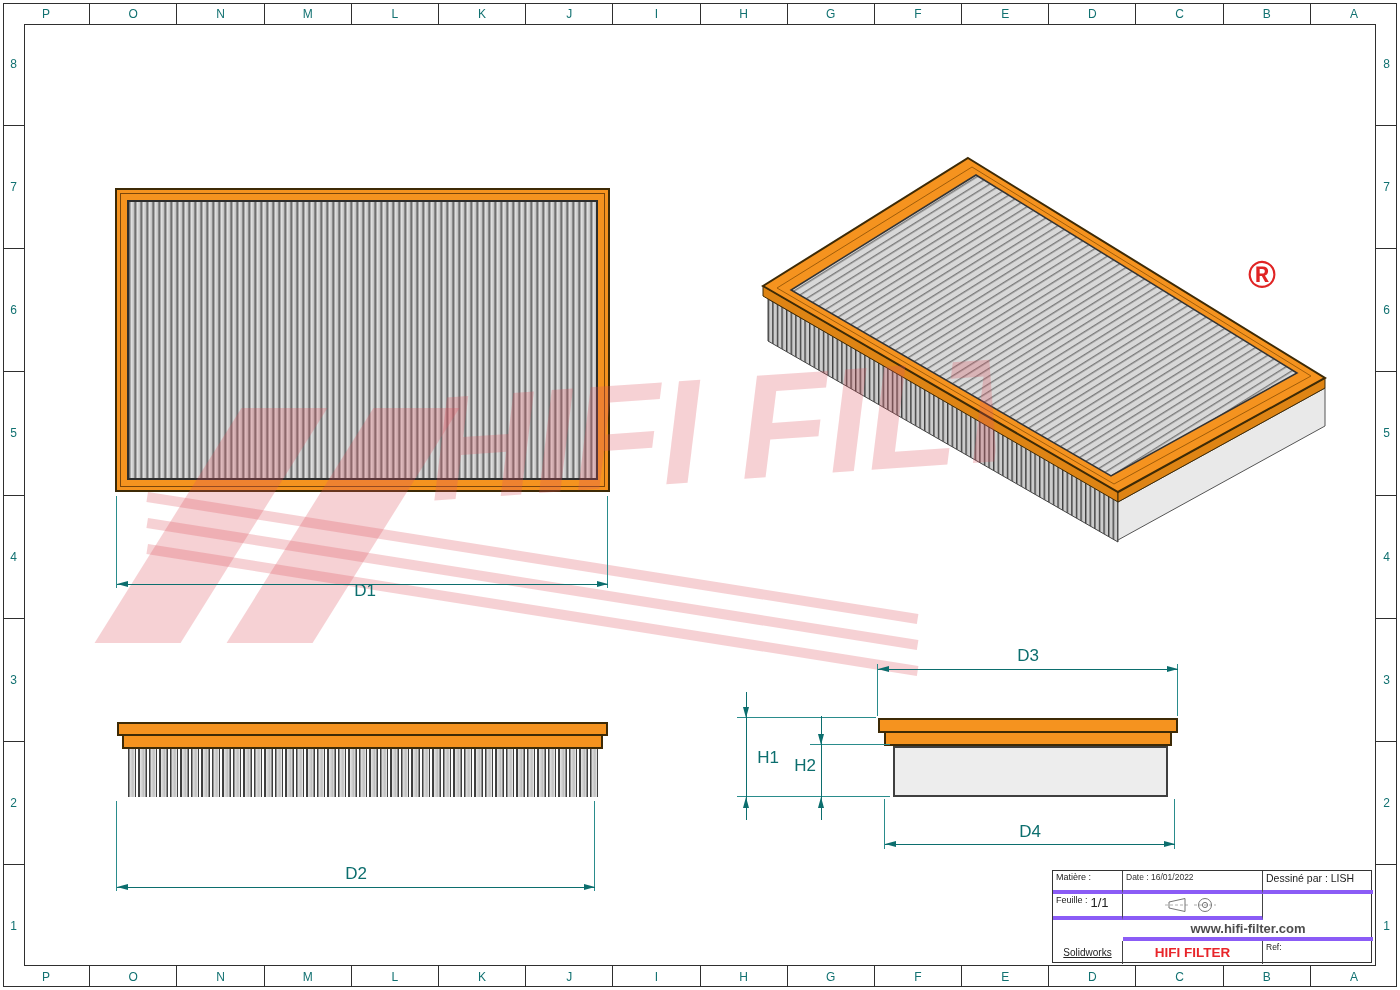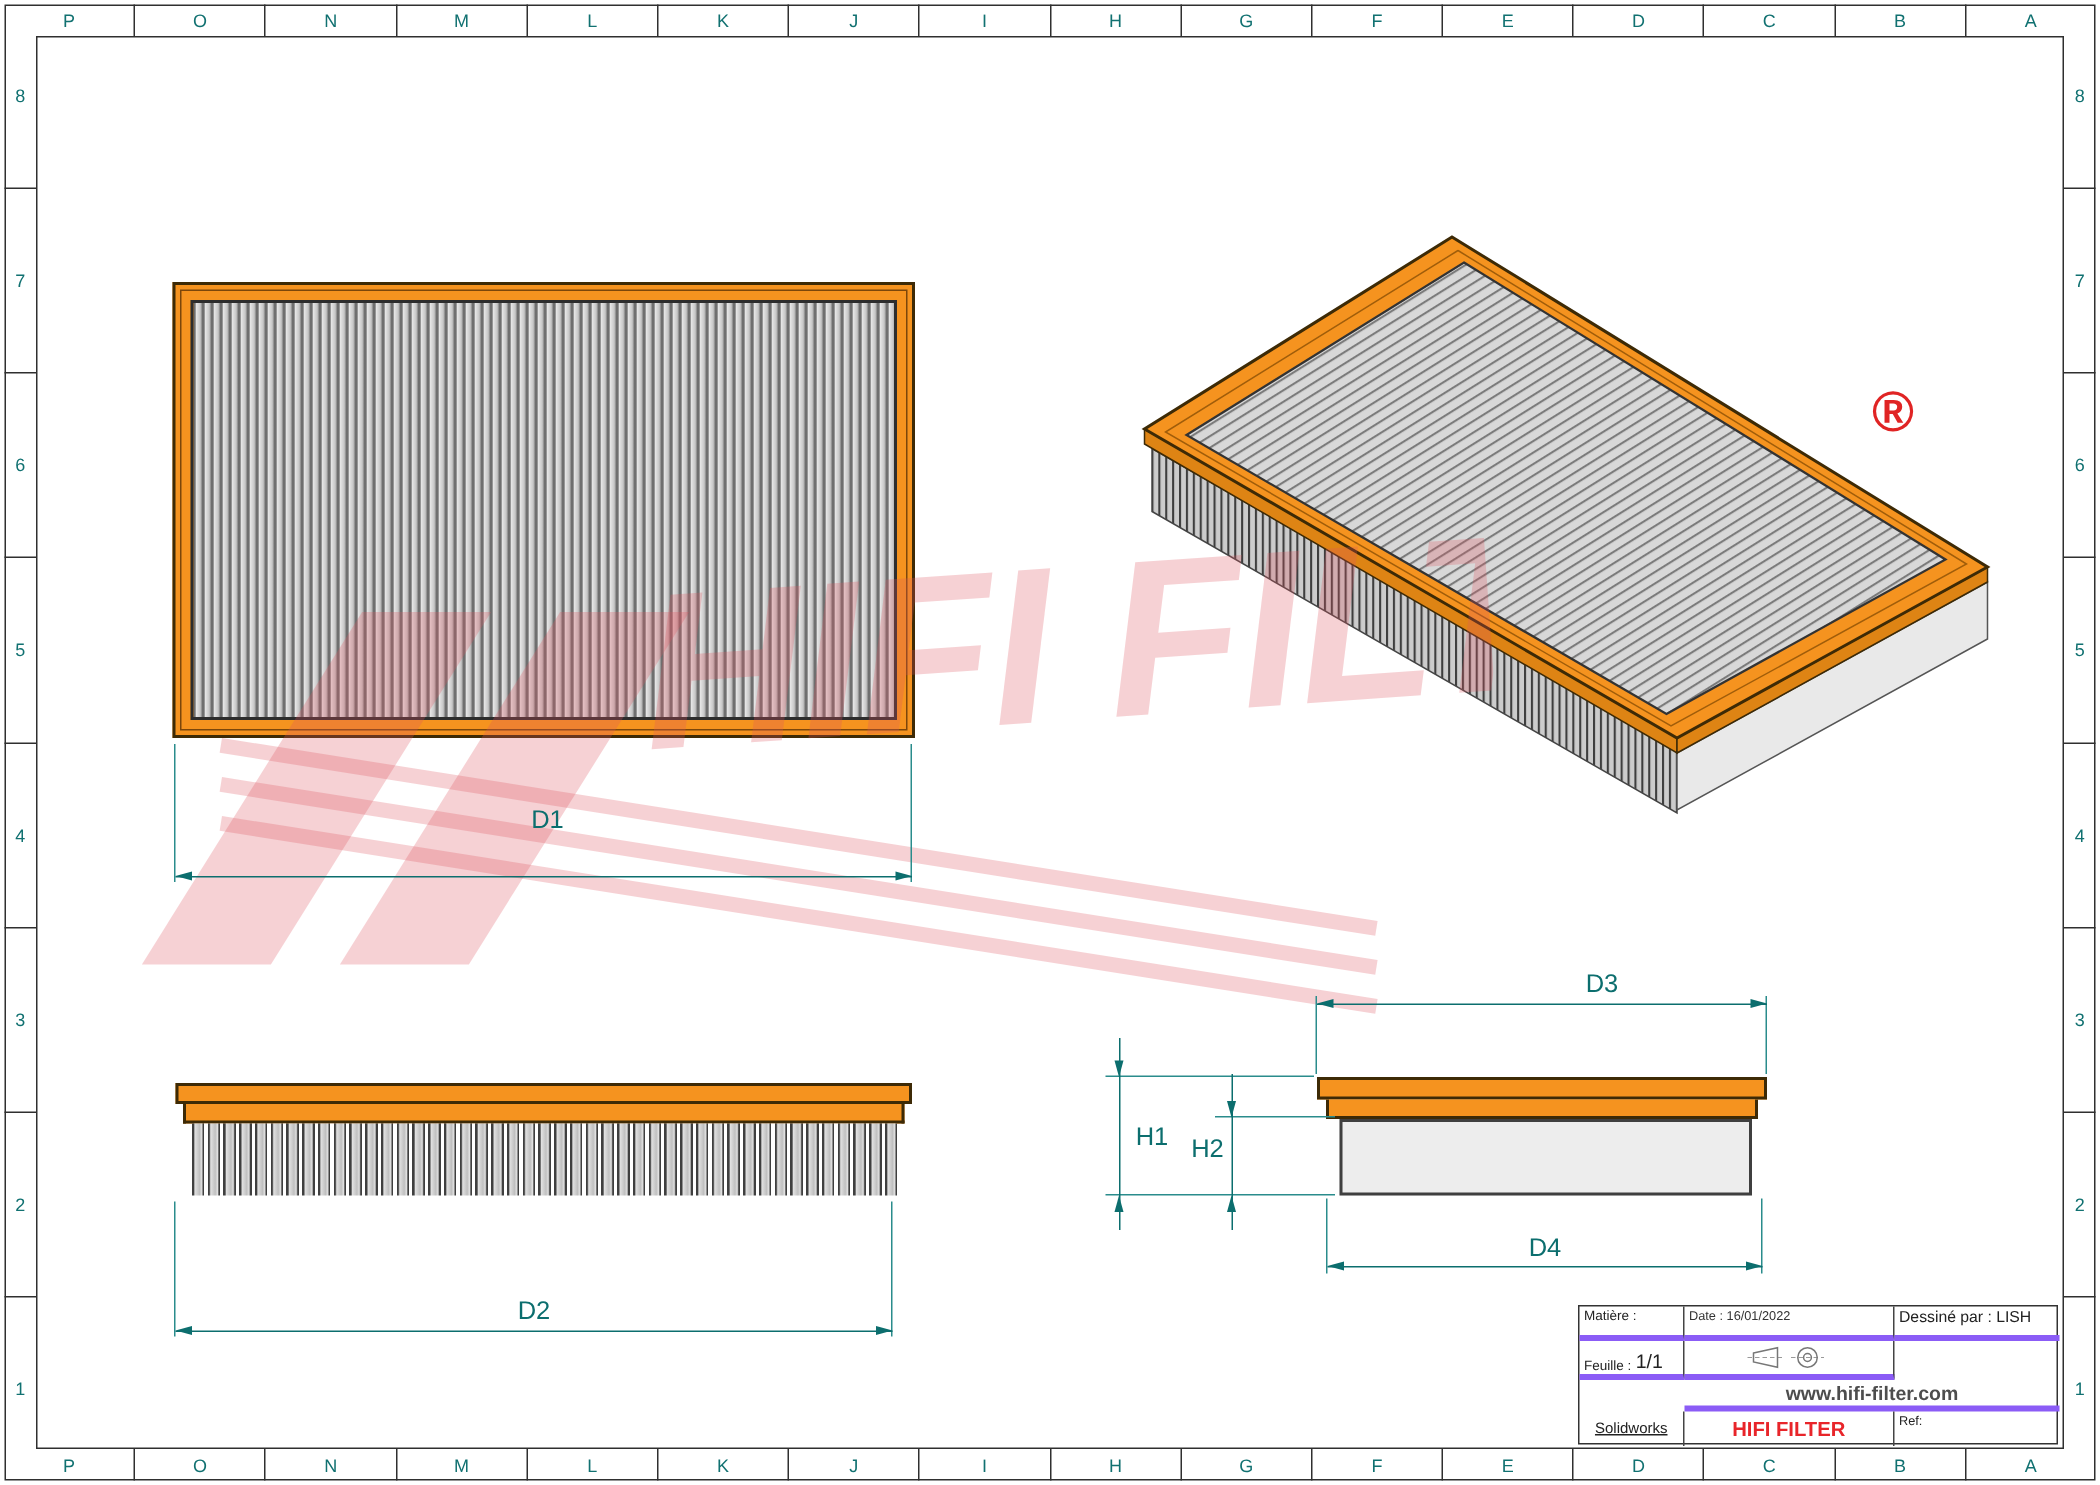--- a/index.html
+++ b/index.html
@@ -70,21 +70,21 @@
   
   .tblock { position:absolute; left:1052px; top:870px; width:320px; height:93px;
     background:#fff; border:1px solid #333; z-index:4; display:grid;
     grid-template-columns:70px 140px 110px; grid-template-rows:23px 26px 21px 23px;
     color:#222; }
   .tb-cell { border-right:1px solid #444; border-bottom:4px solid #8b5cf6; padding:1px 3px; overflow:hidden; }
   .tb-nr { border-right:none; } .tb-nb { border-bottom:none; }
   .tb-material { font-size:9px; }
   .tb-date { font-size:8.5px; color:#333; }
   .tb-drawn { font-size:10.5px; }
-  .tb-sheet { font-size:9px; display:flex; align-items:flex-end; gap:3px; }
+  .tb-sheet { font-size:9px; display:flex; align-items:flex-start; gap:3px; }
   .tb-sheet .val { font-size:13px; }
   .tb-part { grid-column:2/4; display:flex; align-items:center; justify-content:center;
     color:#e8252a; font-weight:bold; font-size:17px; letter-spacing:0.5px; }
   .tb-symbol { display:flex; align-items:center; justify-content:center; }
   .tb-site { grid-column:2/4; display:flex; align-items:center; justify-content:center;
     font-weight:bold; font-size:13px; color:#4d4d4d; }
   .tb-soft { font-size:10px; display:flex; align-items:center; justify-content:center;text-decoration:underline; }
   .tb-brand { display:flex; align-items:center; justify-content:center;
     color:#e8252a; font-weight:bold; font-size:13.5px; }
   .tb-ref { font-size:8.5px; }
@@ -194,35 +194,35 @@
     <div class="wm-stripe wm-s3"></div>
     <div class="wm-text">HIFI FILTER</div>
   </div>
   <div class="reg-mark">®</div>
 
   <div class="eline-v" style="left:116px; top:496px; height:92px;"></div>
   <div class="eline-v" style="left:607px; top:496px; height:92px;"></div>
   <div class="dline-h" style="left:117px; top:584px; width:491px;"></div>
   <div class="arr arr-left" style="left:117px; top:581px;"></div>
   <div class="arr arr-right" style="left:597px; top:581px;"></div>
-  <div class="dlabel" style="left:345px; top:537px; width:40px;">D1</div>
+  <div class="dlabel" style="left:345px; top:581px; width:40px;">D1</div>
 
   <div class="eline-v" style="left:116px; top:801px; height:90px;"></div>
   <div class="eline-v" style="left:594px; top:801px; height:90px;"></div>
   <div class="dline-h" style="left:117px; top:887px; width:478px;"></div>
   <div class="arr arr-left" style="left:117px; top:884px;"></div>
   <div class="arr arr-right" style="left:584px; top:884px;"></div>
   <div class="dlabel" style="left:336px; top:864px; width:40px;">D2</div>
 
   <div class="eline-v" style="left:877px; top:664px; height:52px;"></div>
   <div class="eline-v" style="left:1177px; top:664px; height:52px;"></div>
   <div class="dline-h" style="left:878px; top:669px; width:300px;"></div>
   <div class="arr arr-left" style="left:878px; top:666px;"></div>
   <div class="arr arr-right" style="left:1167px; top:666px;"></div>
-  <div class="dlabel" style="left:1048px; top:646px; width:40px;">D3</div>
+  <div class="dlabel" style="left:1008px; top:646px; width:40px;">D3</div>
 
   <div class="eline-v" style="left:884px; top:799px; height:50px;"></div>
   <div class="eline-v" style="left:1174px; top:799px; height:50px;"></div>
   <div class="dline-h" style="left:885px; top:844px; width:290px;"></div>
   <div class="arr arr-left" style="left:885px; top:841px;"></div>
   <div class="arr arr-right" style="left:1164px; top:841px;"></div>
   <div class="dlabel" style="left:1010px; top:822px; width:40px;">D4</div>
 
   <div class="eline-h" style="left:737px; top:717px; width:139px;"></div>
   <div class="eline-h" style="left:737px; top:796px; width:153px;"></div>

